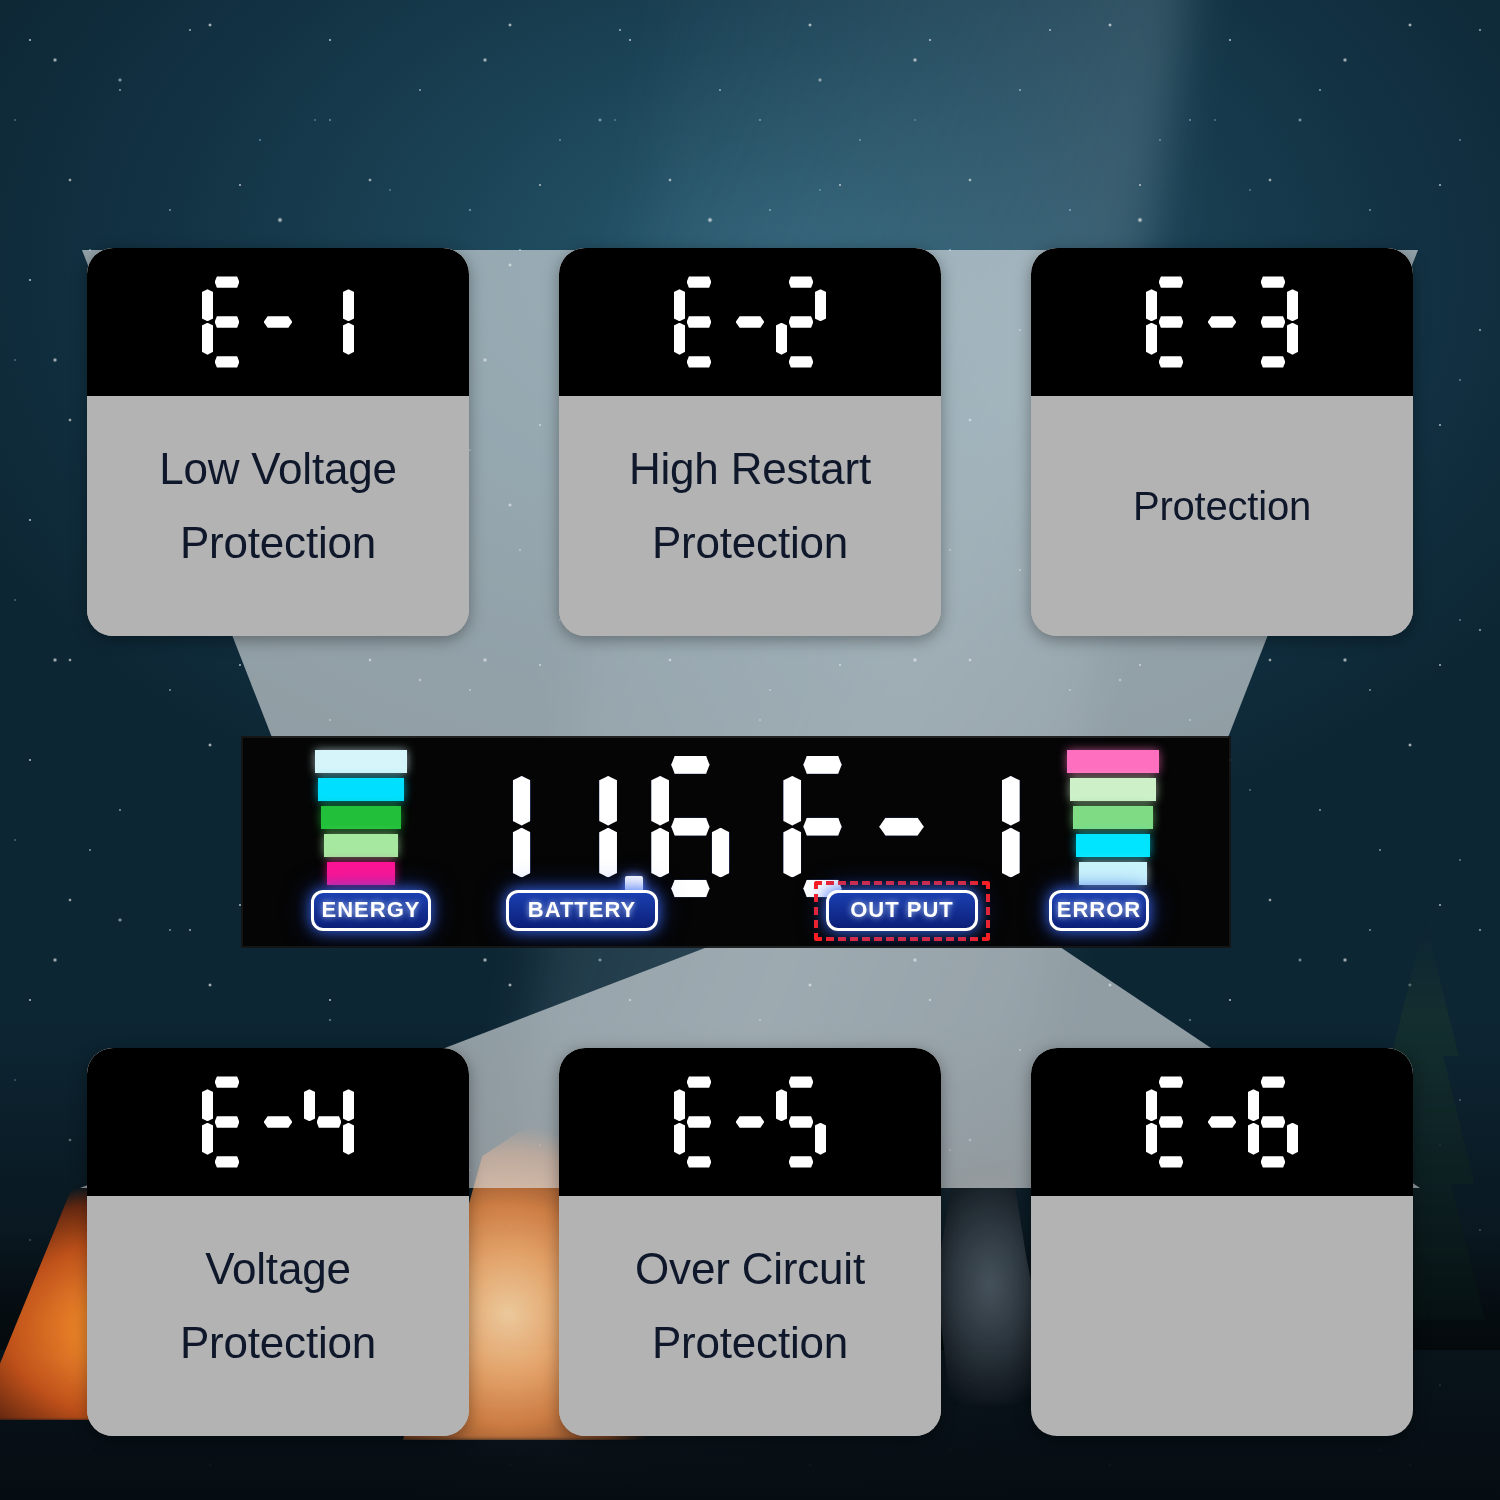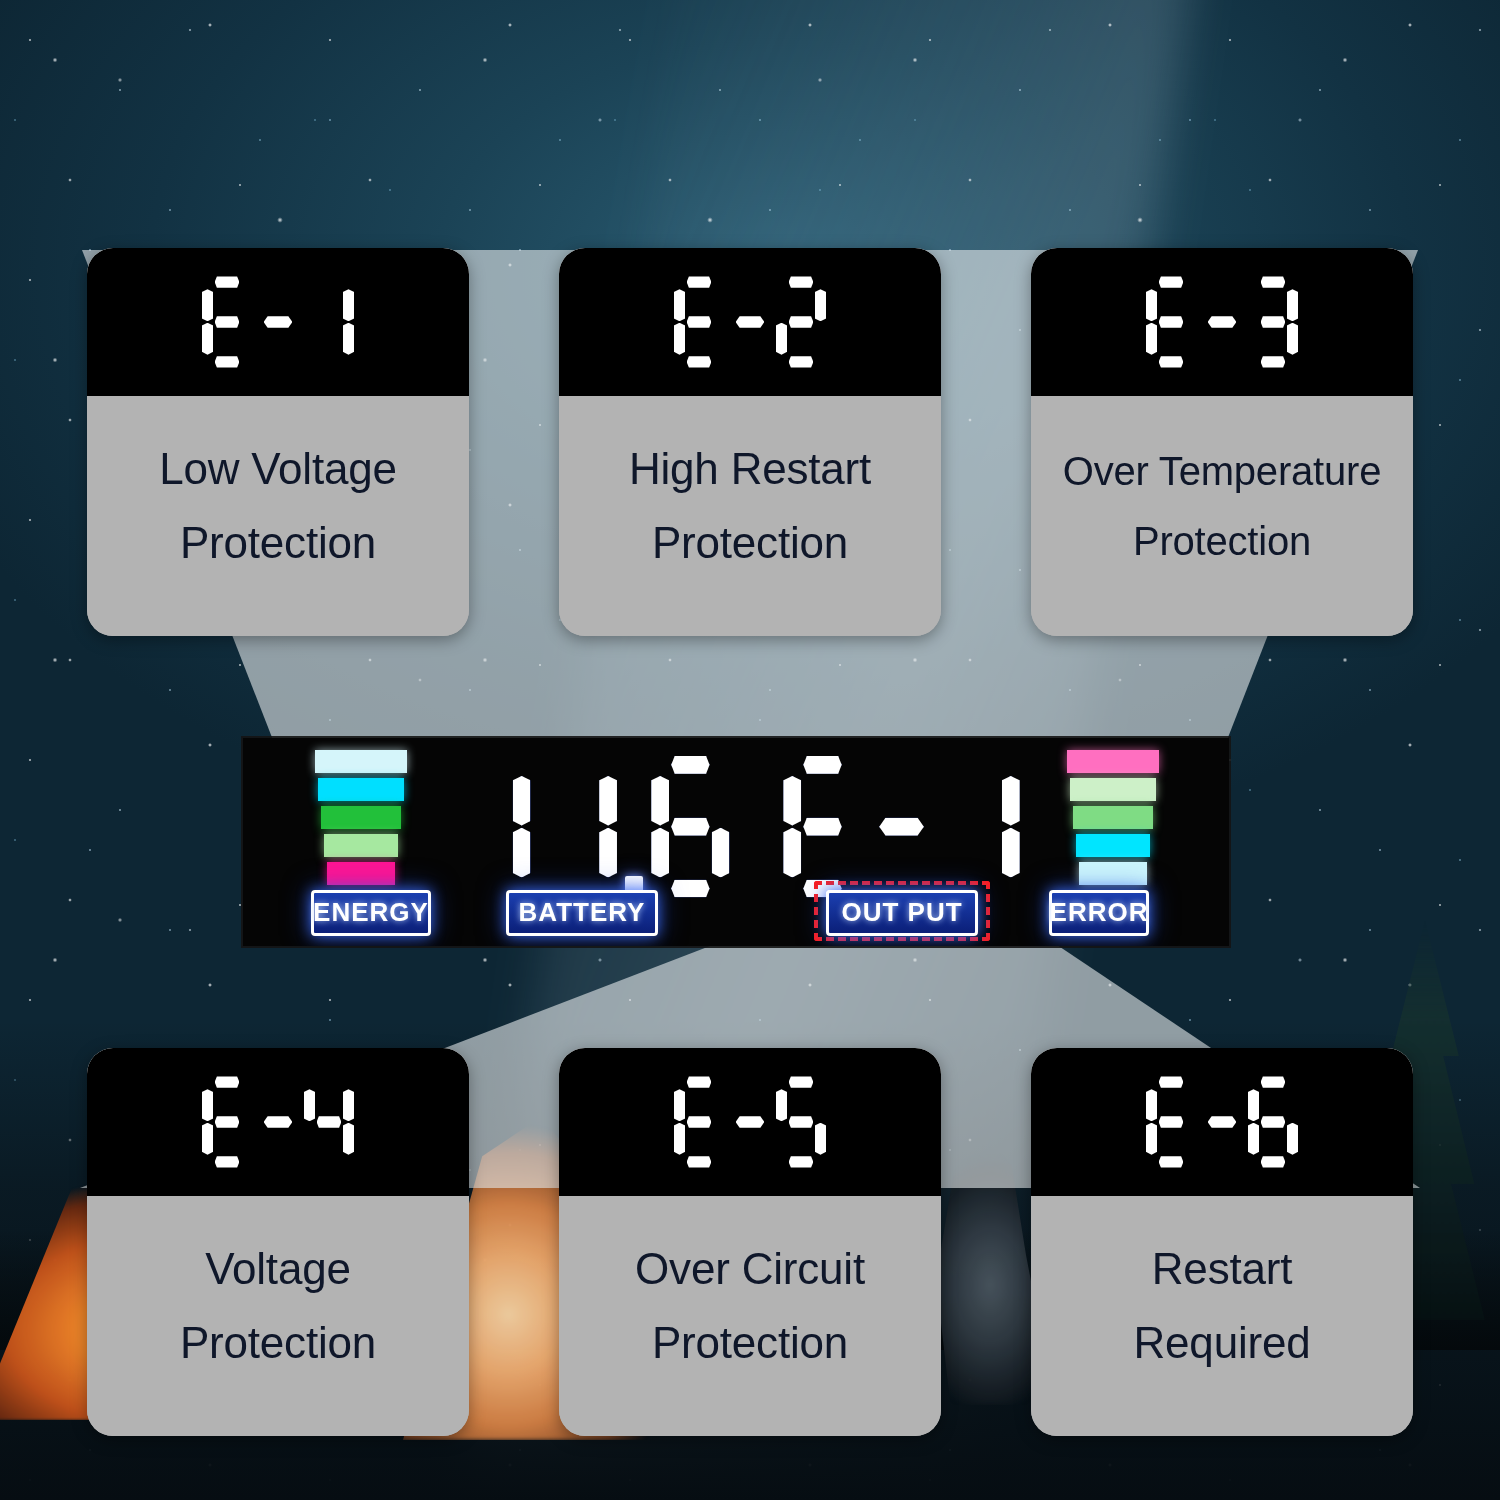--- a/index.html
+++ b/index.html
@@ -208,22 +208,22 @@
     display:flex; align-items:center; justify-content:center; gap:54px;
   }
   .glow-white i, .glow-white .seg-dash, .glow-white .seg-dot {
     box-shadow: 0 0 9px rgba(120,150,255,.95), 0 0 20px rgba(70,100,230,.55);
   }
 
   .lcd-labels { position:absolute; left:0; right:0; bottom:14px; height:42px; }
   .tag {
     position:absolute; top:0;
     background: linear-gradient(180deg, #1b3fb0 0%, #0b1f78 100%);
-    border:3px solid #ffffff; border-radius:4px;
-    color:#ffffff; font-size:26px; font-weight:bold; letter-spacing:1px;
+    border:3px solid #ffffff; border-radius:12px;
+    color:#ffffff; font-size:22px; font-weight:bold; letter-spacing:1px;
     display:flex; align-items:center; justify-content:center;
     padding: 4px 12px 5px;
     box-shadow: 0 0 14px rgba(60,110,255,.85), 0 0 28px rgba(40,80,220,.5);
     text-shadow: 0 0 6px rgba(190,215,255,.9);
     white-space:nowrap;
   }
   .tag.energy  { left:68px;  width:120px; }
   .tag.battery { left:263px; width:152px; }
   .tag.output  { left:583px; width:152px; }
   .tag.load    { left:806px; width:100px; }
@@ -321,21 +321,20 @@
             <span class="seg-digit" style="width: 50.4px; height: 91.2px;">
               <i class="h" style="left: 12.84px; top: 0px; width: 24.72px; height: 11.4px;"></i>
               <i class="v" style="left: 39px; top: 12.84px; width: 11.4px; height: 32.04px;"></i>
               <i class="v" style="left: 39px; top: 46.32px; width: 11.4px; height: 32.04px;"></i>
               <i class="h" style="left: 12.84px; top: 79.8px; width: 24.72px; height: 11.4px;"></i>
               <i class="h" style="left: 12.84px; top: 39.9px; width: 24.72px; height: 11.4px;"></i>
             </span>
           </span>
       </div>
       <div class="card-body tight">
-        <div class="line">Over Temperature</div>
         <div class="line">Protection</div>
       </div>
     </div>
 
   </div>
 
   <div class="lcd-panel">
     <div class="lcd-inner">
 
       <div class="bargraph energy">
@@ -468,21 +467,17 @@
             <span class="seg-digit" style="width: 50.4px; height: 91.2px;">
               <i class="h" style="left: 12.84px; top: 0px; width: 24.72px; height: 11.4px;"></i>
               <i class="v" style="left: 39px; top: 46.32px; width: 11.4px; height: 32.04px;"></i>
               <i class="h" style="left: 12.84px; top: 79.8px; width: 24.72px; height: 11.4px;"></i>
               <i class="v" style="left: 0px; top: 46.32px; width: 11.4px; height: 32.04px;"></i>
               <i class="v" style="left: 0px; top: 12.84px; width: 11.4px; height: 32.04px;"></i>
               <i class="h" style="left: 12.84px; top: 39.9px; width: 24.72px; height: 11.4px;"></i>
             </span>
           </span>
       </div>
-      <div class="card-body">
-        <div class="line">Restart</div>
-        <div class="line">Required</div>
-      </div>
     </div>
 
   </div>
 
 </div>
 
 </body></html>

